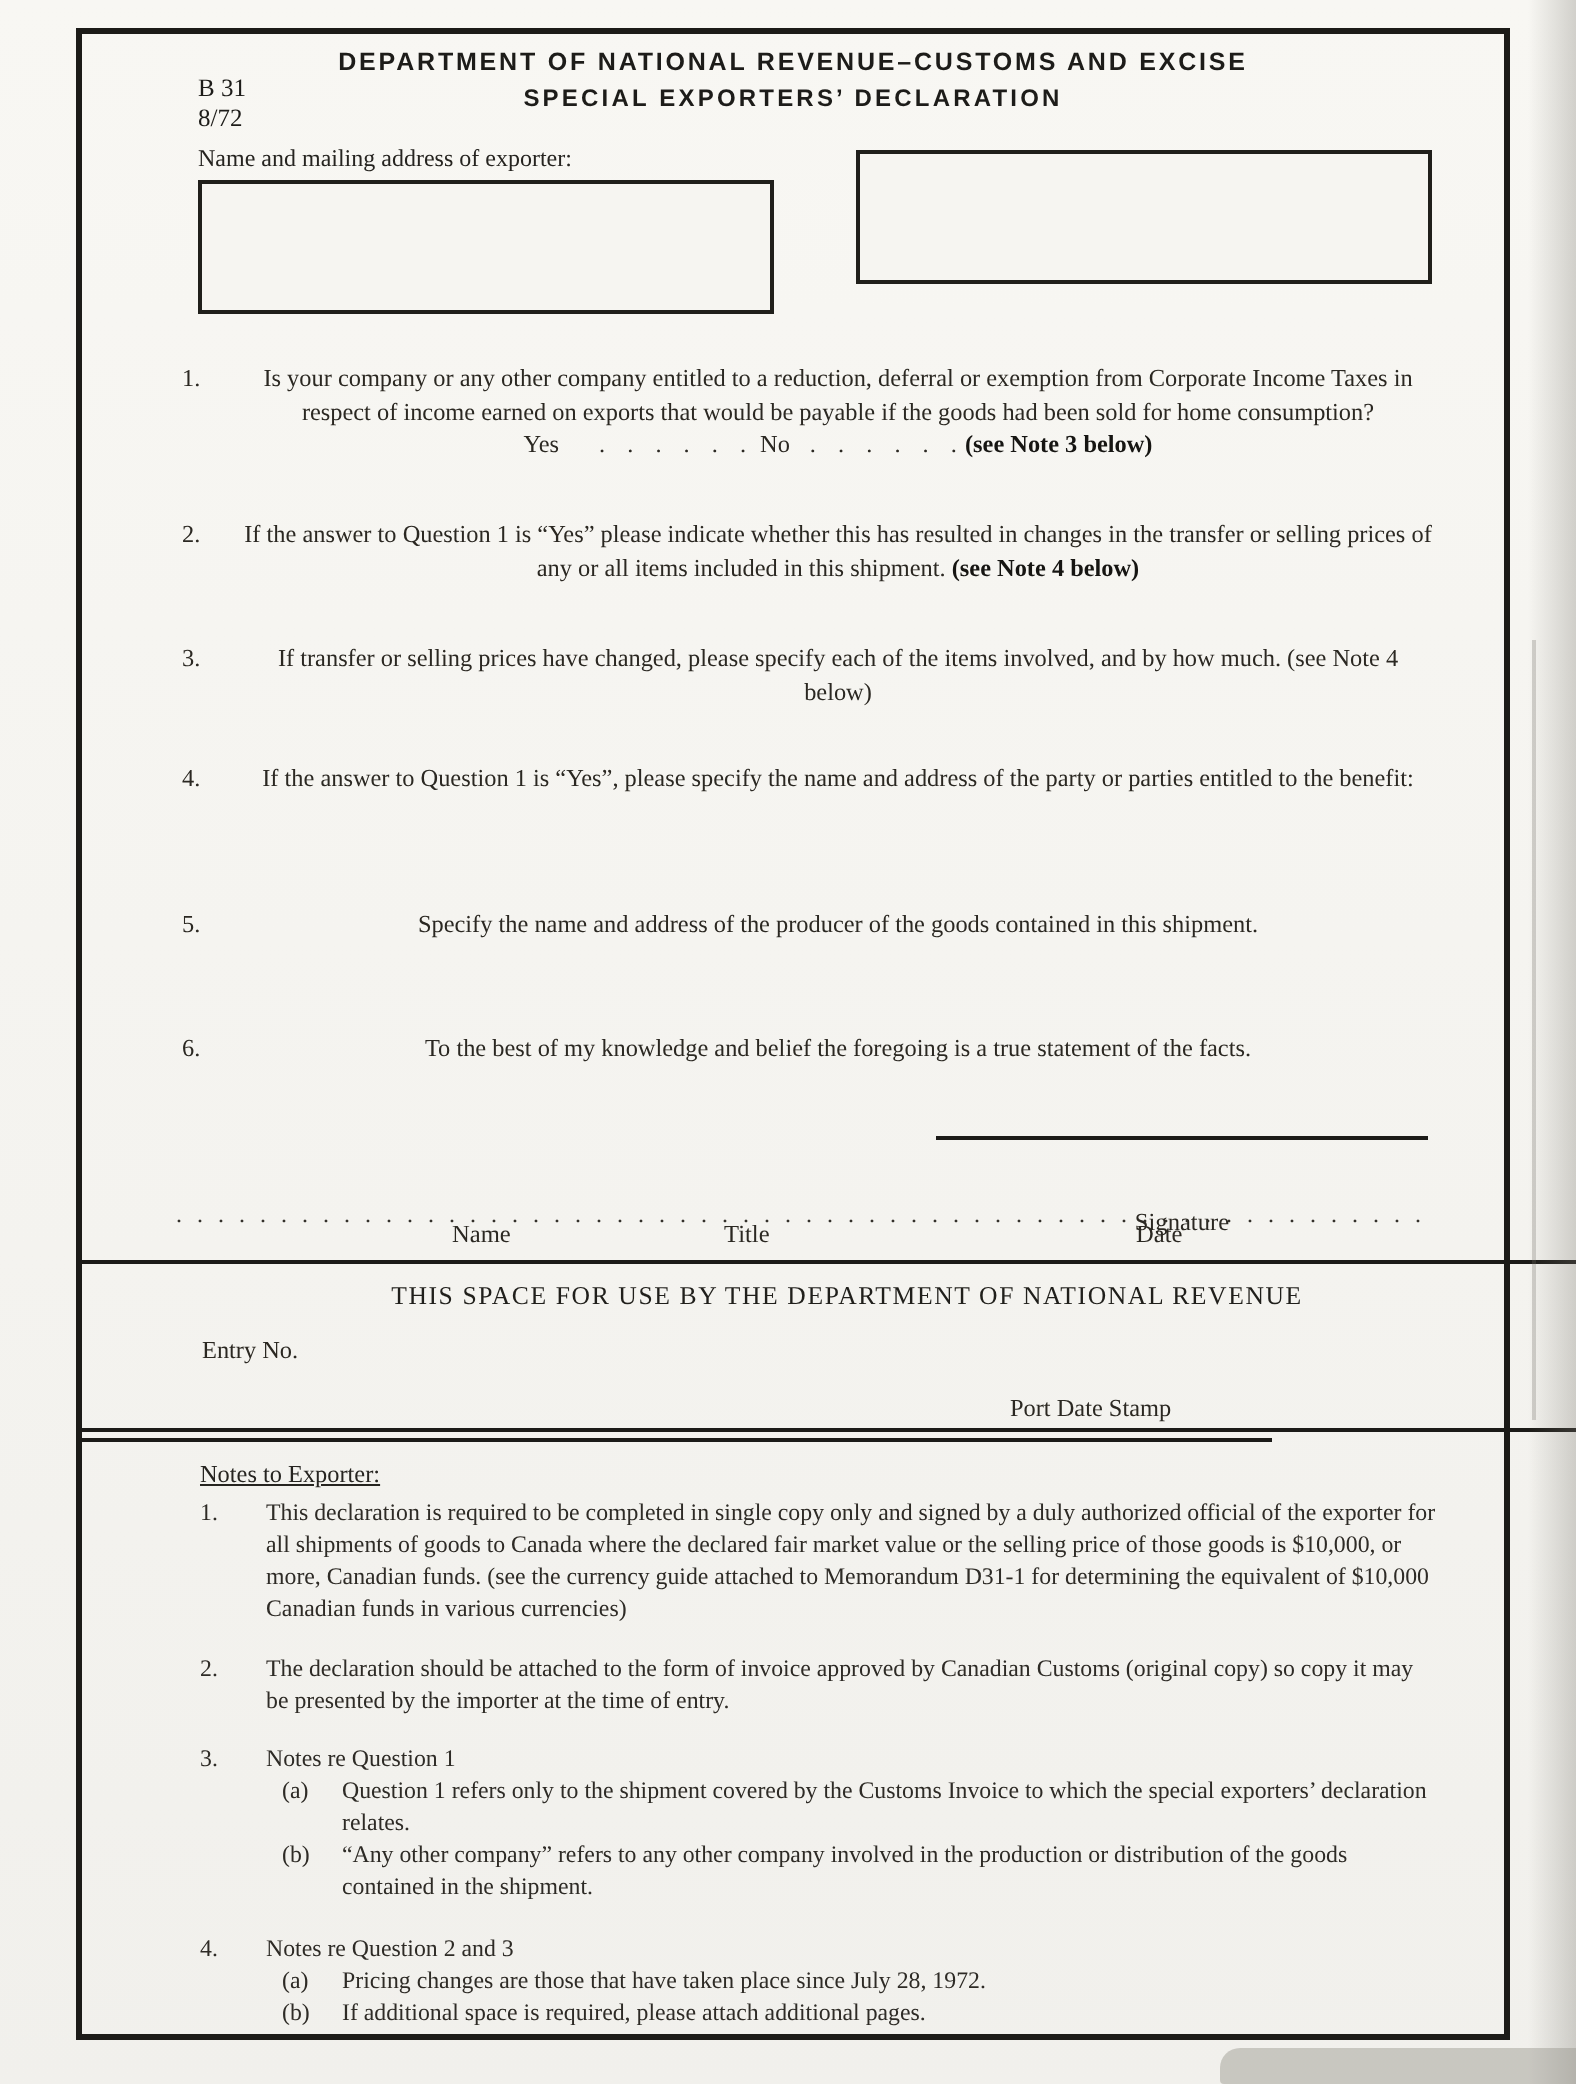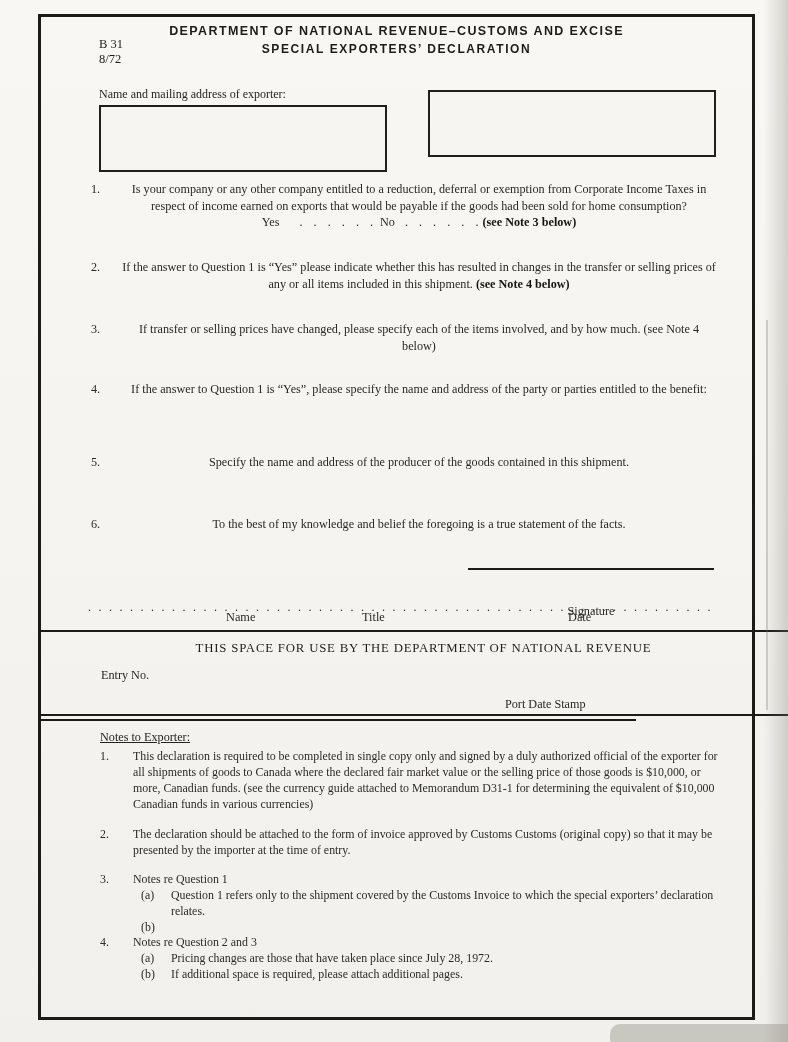--- a/index.html
+++ b/index.html
@@ -39,21 +39,21 @@
     font-family: "Liberation Sans", "DejaVu Sans", sans-serif;
     font-weight: bold; color: #1d1c19;
   }
   .hdr1 { top: 7px;  font-size: 12.5px; letter-spacing: 1.4px; }
   .hdr2 { top: 25px; font-size: 12px;   letter-spacing: 1.6px; }
   .form-no {
     position: absolute; left: 58px; top: 20px;
     font-weight: normal; font-size: 12.5px; line-height: 15px; color: #1d1c19;
   }
   
-  .addr { position: absolute; top: 55px; width: 288px; margin-top: 15px; }
+  .addr { position: absolute; top: 55px; width: 288px; }
   .addr-left  { left: 58px; }
   .addr-right { left: 387px; }
   .addr-label { font-size: 12px; color: #262420; }
   .addr-box {
     margin-top: 3px; height: 67px;
     border: 2px solid #201f1b; background: #f6f5f1;
   }
   
   .q { position: absolute; left: 50px; width: 644px; font-size: 12.2px; line-height: 16.6px; }
   .qnum { position: absolute; left: 0; top: 0; }
@@ -191,32 +191,33 @@
     <div class="notes">
       <div class="notes-heading">Notes to Exporter:</div>
 
       <div class="note n1">
         <span class="note-num">1.</span>
         <span>This declaration is required to be completed in single copy only and signed by a duly authorized official of the exporter for all shipments of goods to Canada where the declared fair market value or the selling price of those goods is $10,000, or more, Canadian funds. (see the currency guide attached to Memorandum D31-1 for determining the equivalent of $10,000 Canadian funds in various currencies)</span>
       </div>
 
       <div class="note n2">
         <span class="note-num">2.</span>
-        <span>The declaration should be attached to the form of invoice approved by Customs Customs (original copy) so that it may be presented by the importer at the time of entry.</span>
+        <span>The declaration should be attached to the form of invoice approved by Canadian Customs (original copy) so copy it may be presented by the importer at the time of entry.</span>
       </div>
 
       <div class="note n3">
         <span class="note-num">3.</span>
         <div>Notes re Question 1</div>
         <div class="sub">
           <span class="sub-letter">(a)</span>
           <span>Question 1 refers only to the shipment covered by the Customs Invoice to which the special exporters’ declaration relates.</span>
         </div>
         <div class="sub">
           <span class="sub-letter">(b)</span>
+          <span>“Any other company” refers to any other company involved in the production or distribution of the goods contained in the shipment.</span>
         </div>
       </div>
 
       <div class="note n4">
         <span class="note-num">4.</span>
         <div>Notes re Question 2 and 3</div>
         <div class="sub">
           <span class="sub-letter">(a)</span>
           <span>Pricing changes are those that have taken place since July 28, 1972.</span>
         </div>

